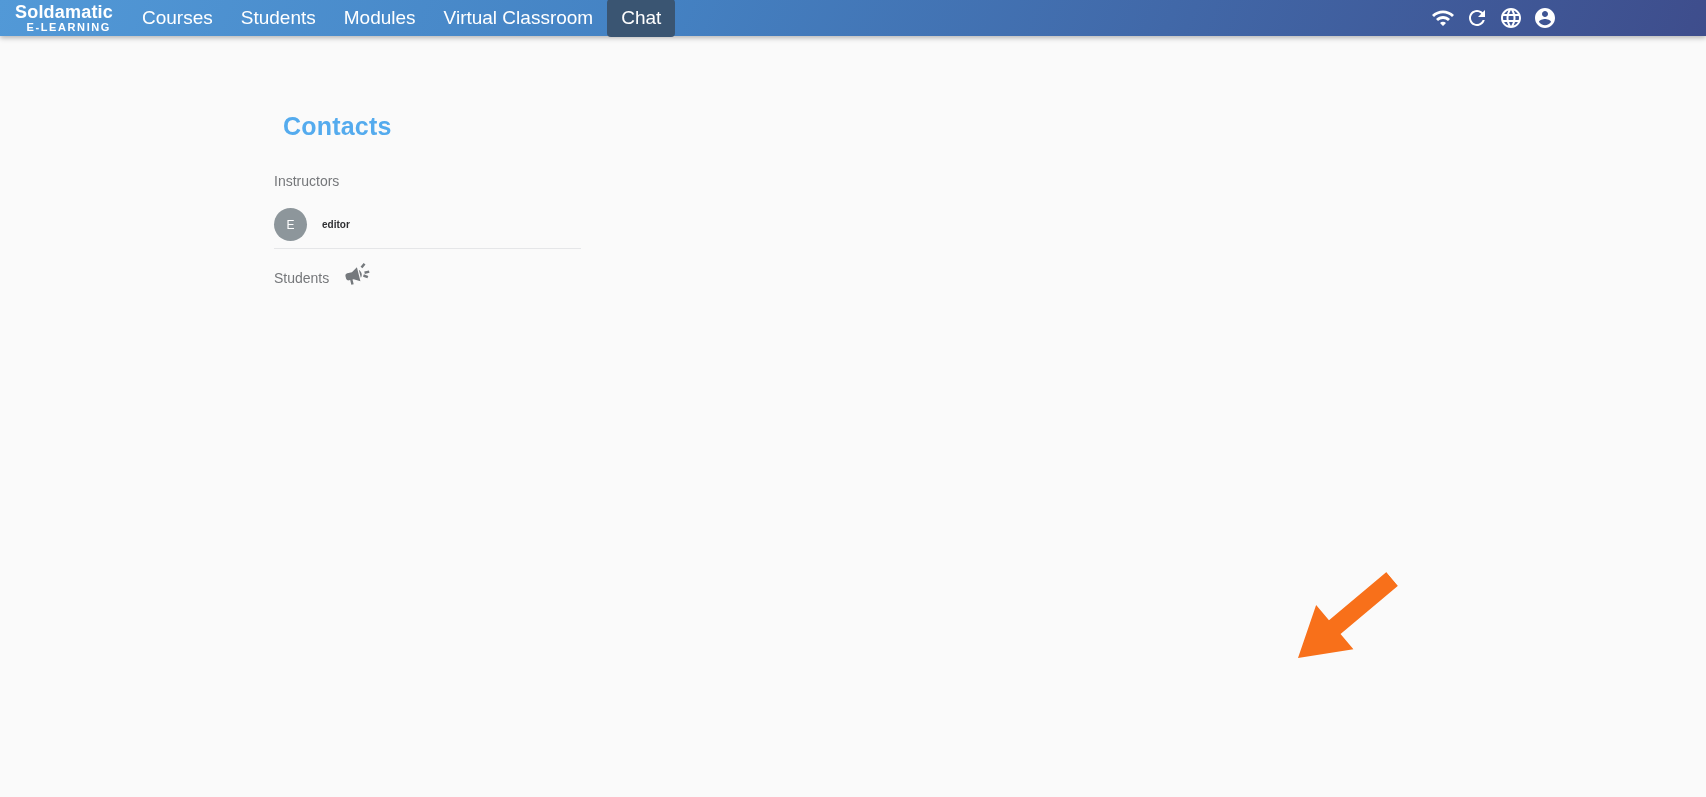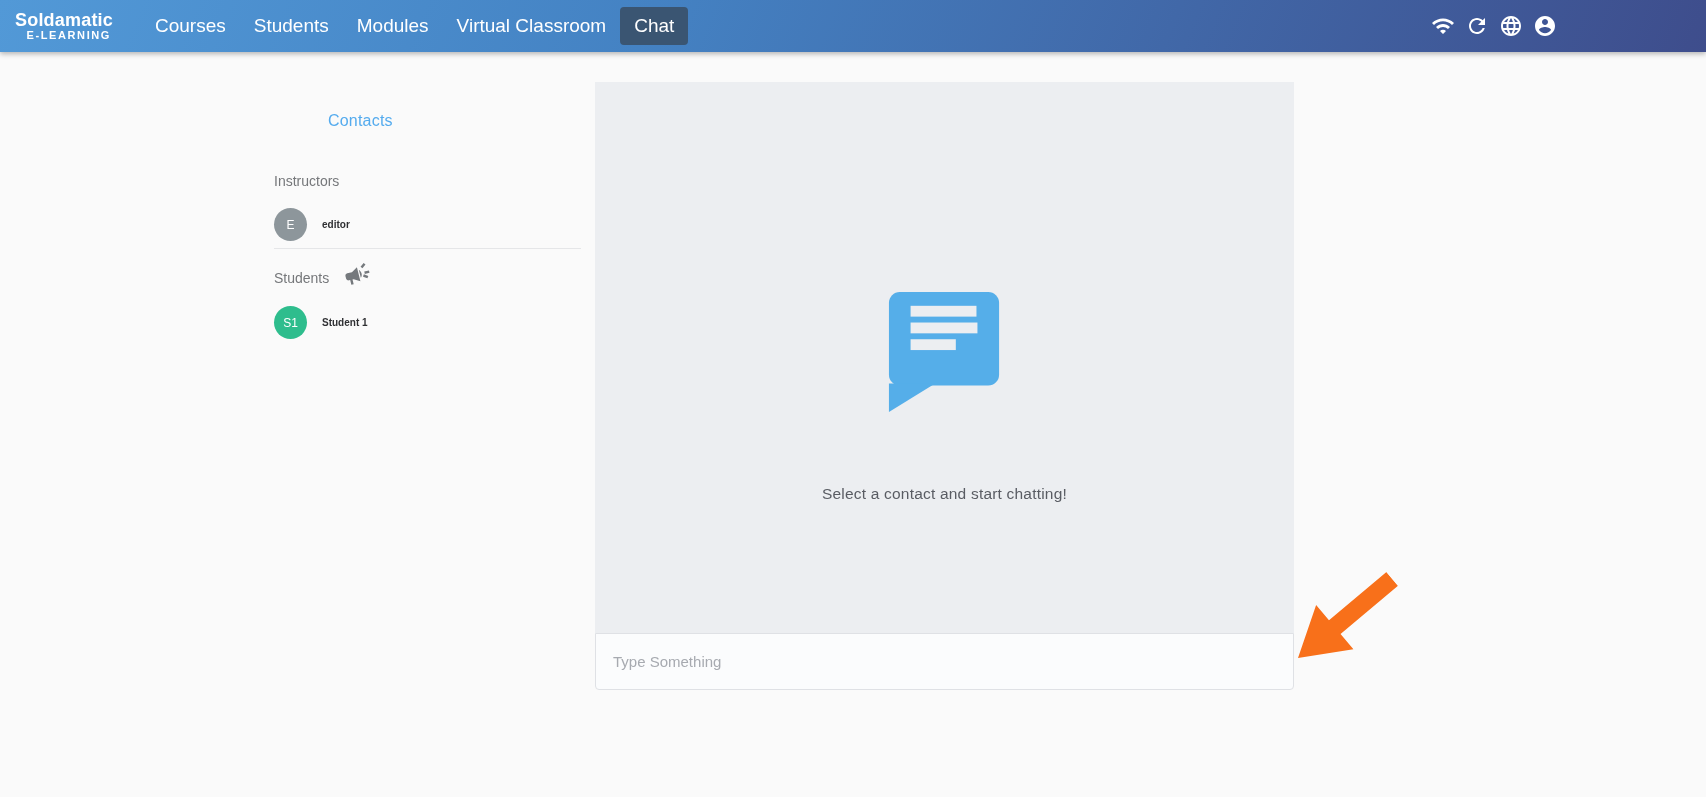--- a/index.html
+++ b/index.html
@@ -6,47 +6,46 @@
   html, body { width: 1706px; height: 797px; }
   body {
     font-family: "Liberation Sans", sans-serif;
     background: #fafafa;
     overflow: hidden;
   }
   .app { position: relative; width: 1706px; height: 797px; }
 
   
   .topbar {
-    position: absolute; left: 0; top: 0; width: 1706px; height: 52px;
+    position: absolute; left: 0; top: 0; width: 1706px; height: 36px;
     background: linear-gradient(112deg, #5299d7 0%, #4482c3 38%, #3e4d8c 100%);
     box-shadow: 0 2px 5px rgba(0,0,0,0.28);
     display: flex; align-items: center;
     z-index: 5;
-    gap: 13px;
   }
   .logo { margin-left: 15px; width: 96px; text-align: right; color: #ffffff; }
   .logo-title { font-size: 18px; font-weight: 700; letter-spacing: .2px; line-height: 19px; }
   .logo-sub { font-size: 11px; font-weight: 700; letter-spacing: 1.6px; line-height: 11px; }
   nav { display: flex; align-items: center; margin-left: 17px; }
   .nav-item {
     color: #ffffff; font-size: 19px; padding: 8px 14px; cursor: pointer;
     border-radius: 4px; white-space: nowrap;
   }
   .nav-item.active { background: #3a5572; }
   .header-icons {
     margin-left: auto; padding-right: 149px;
     display: flex; align-items: center; gap: 10px;
   }
   .hicon { width: 24px; height: 24px; cursor: pointer; display: block; }
 
   
   .contacts { position: absolute; left: 274px; top: 82px; width: 310px; height: 400px; }
   .contacts-title {
     position: absolute; left: 9px; top: 30px;
-    font-size: 16px; font-weight: 400; color: #54abee; letter-spacing: .2px; margin-left: 45px;
+    font-size: 25px; font-weight: 700; color: #54abee; letter-spacing: .2px;
   }
   .section-heading { font-size: 14px; color: #75777a; }
   .heading-instructors { position: absolute; left: 0; top: 91px; }
   .heading-students-row {
     position: absolute; left: 0; top: 184px;
     display: flex; align-items: center; gap: 14px;
   }
   .megaphone { width: 29px; height: 29px; transform: rotate(-14deg); margin-top: -6px; cursor: pointer; }
   .contact-row {
     position: absolute; left: 0; display: flex; align-items: center; gap: 15px;
@@ -136,43 +135,20 @@
 
     <div class="divider"></div>
 
     <div class="heading-students-row">
       <span class="section-heading">Students</span>
       <svg class="megaphone" viewBox="0 0 24 24" fill="#75797d">
         <path d="M18 11v2h4v-2h-4zm-2 3.61c-.01.01 1.87 1.4 3.2 2.39l1.2-1.6-3.2-2.4-1.2 1.61zM19.2 4l-3.2 2.4 1.2 1.6 3.2-2.4L19.2 4zM4 9c-1.1 0-2 .9-2 2v2c0 1.1.9 2 2 2h1v4h2v-4h1l5 3V6L8 9H4zm11.5 3c0-1.33-.58-2.53-1.5-3.35v6.69c.92-.81 1.5-2.01 1.5-3.34z"></path>
       </svg>
     </div>
 
-    <div class="contact-row row-student">
-      <span class="avatar avatar-student">S1</span>
-      <span class="contact-name">Student 1</span>
-    </div>
   </aside>
 
-  <section class="chat-panel">
-    <div class="chat-empty">
-      <svg class="bubble-icon" viewBox="0 0 120 125">
-        <g fill="#55aee9">
-          <rect x="3" y="0" width="112" height="95" rx="11"></rect>
-          <polygon points="3,93 50,93 3,122"></polygon>
-        </g>
-        <g fill="#eceef1">
-          <rect x="25" y="14" width="67" height="11"></rect>
-          <rect x="25" y="31" width="68" height="11"></rect>
-          <rect x="25" y="48" width="46" height="11"></rect>
-        </g>
-      </svg>
-      <div class="empty-text">Select a contact and start chatting!</div>
-    </div>
-    <div class="chat-input-row">
-      <input class="chat-input" type="text" placeholder="Type Something" style="">
-    </div>
-  </section>
 
   <svg class="annotation-arrow" viewBox="0 0 123 62">
     <polygon points="0,31 48,2 48,22 123,22 123,40 48,40 48,60" fill="#f8701a"></polygon>
   </svg>
 
 </div>
 
 </body></html>

